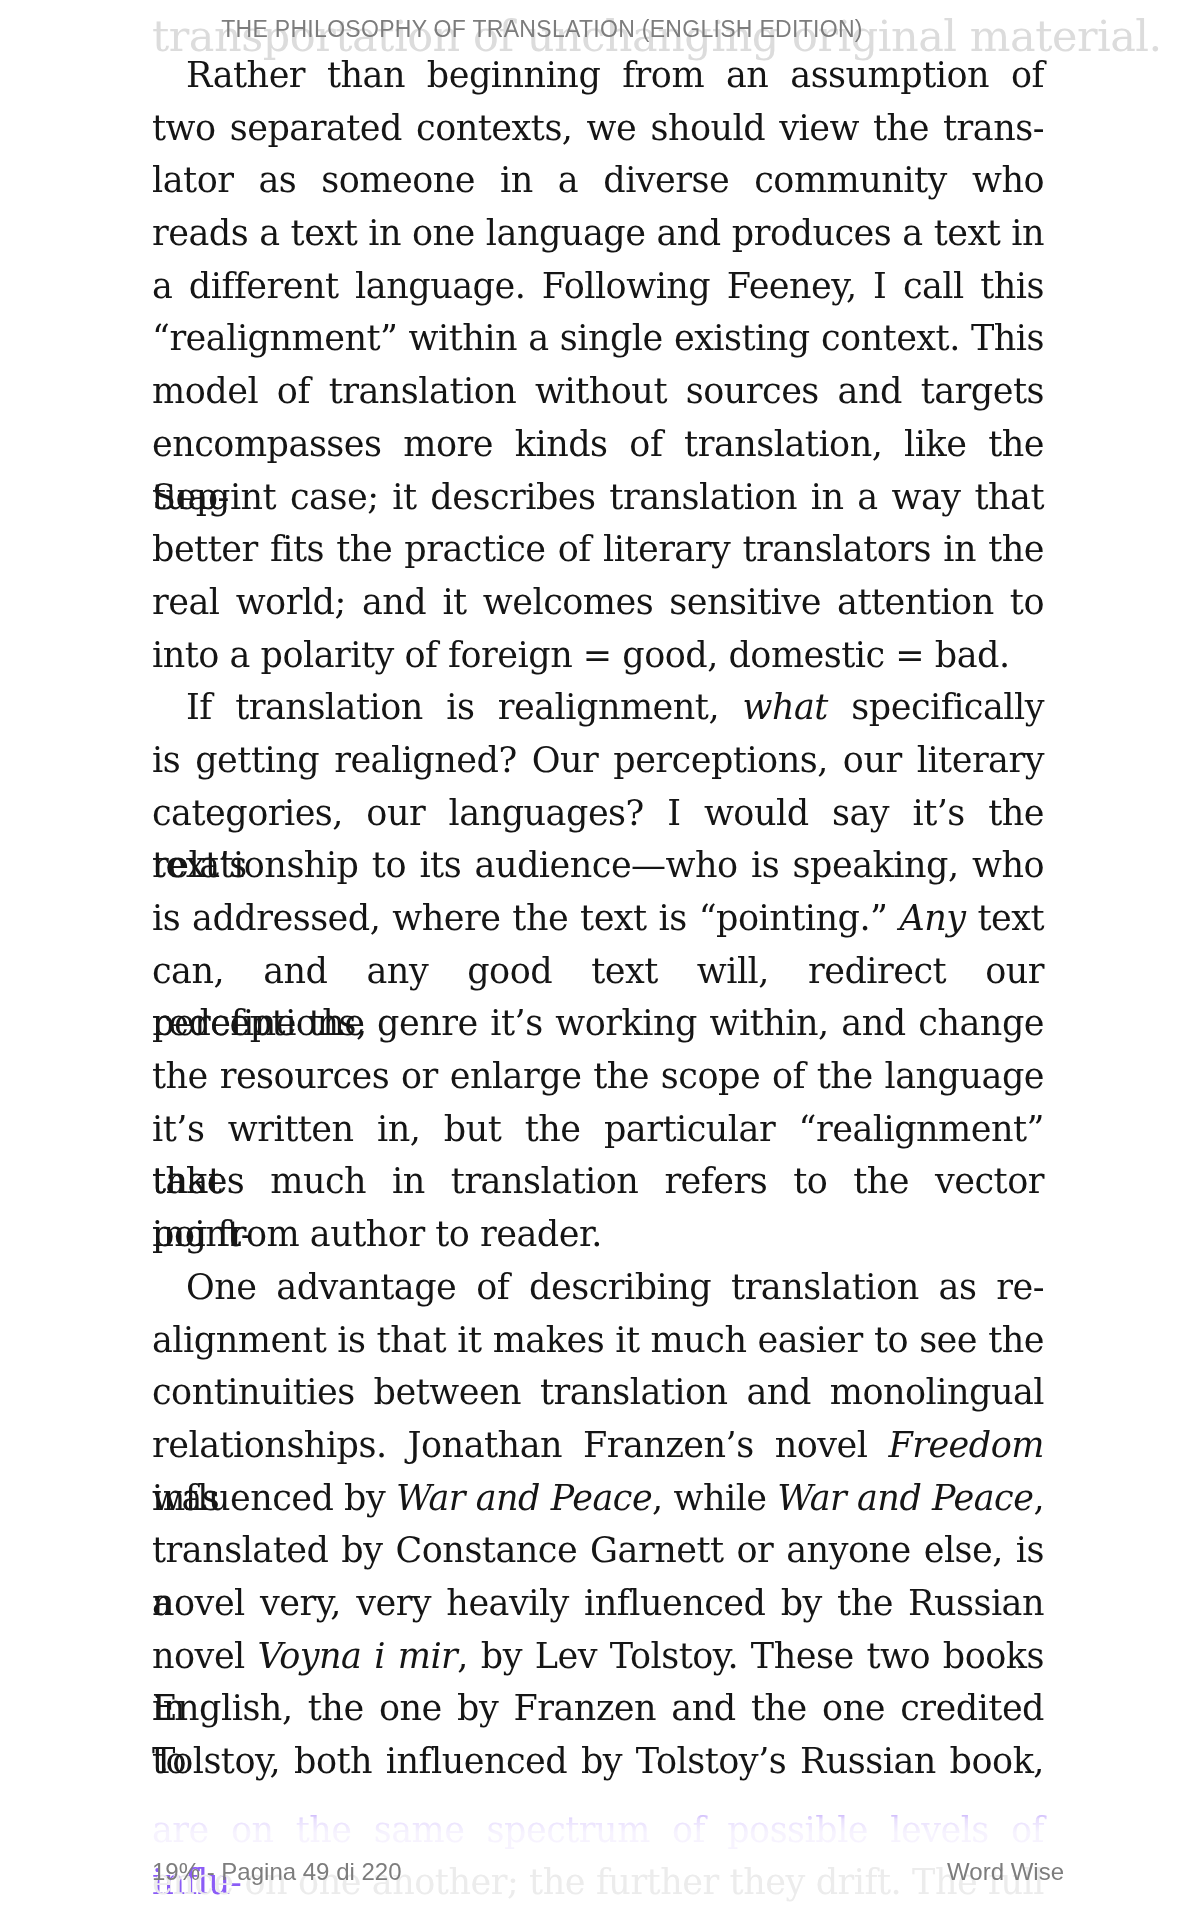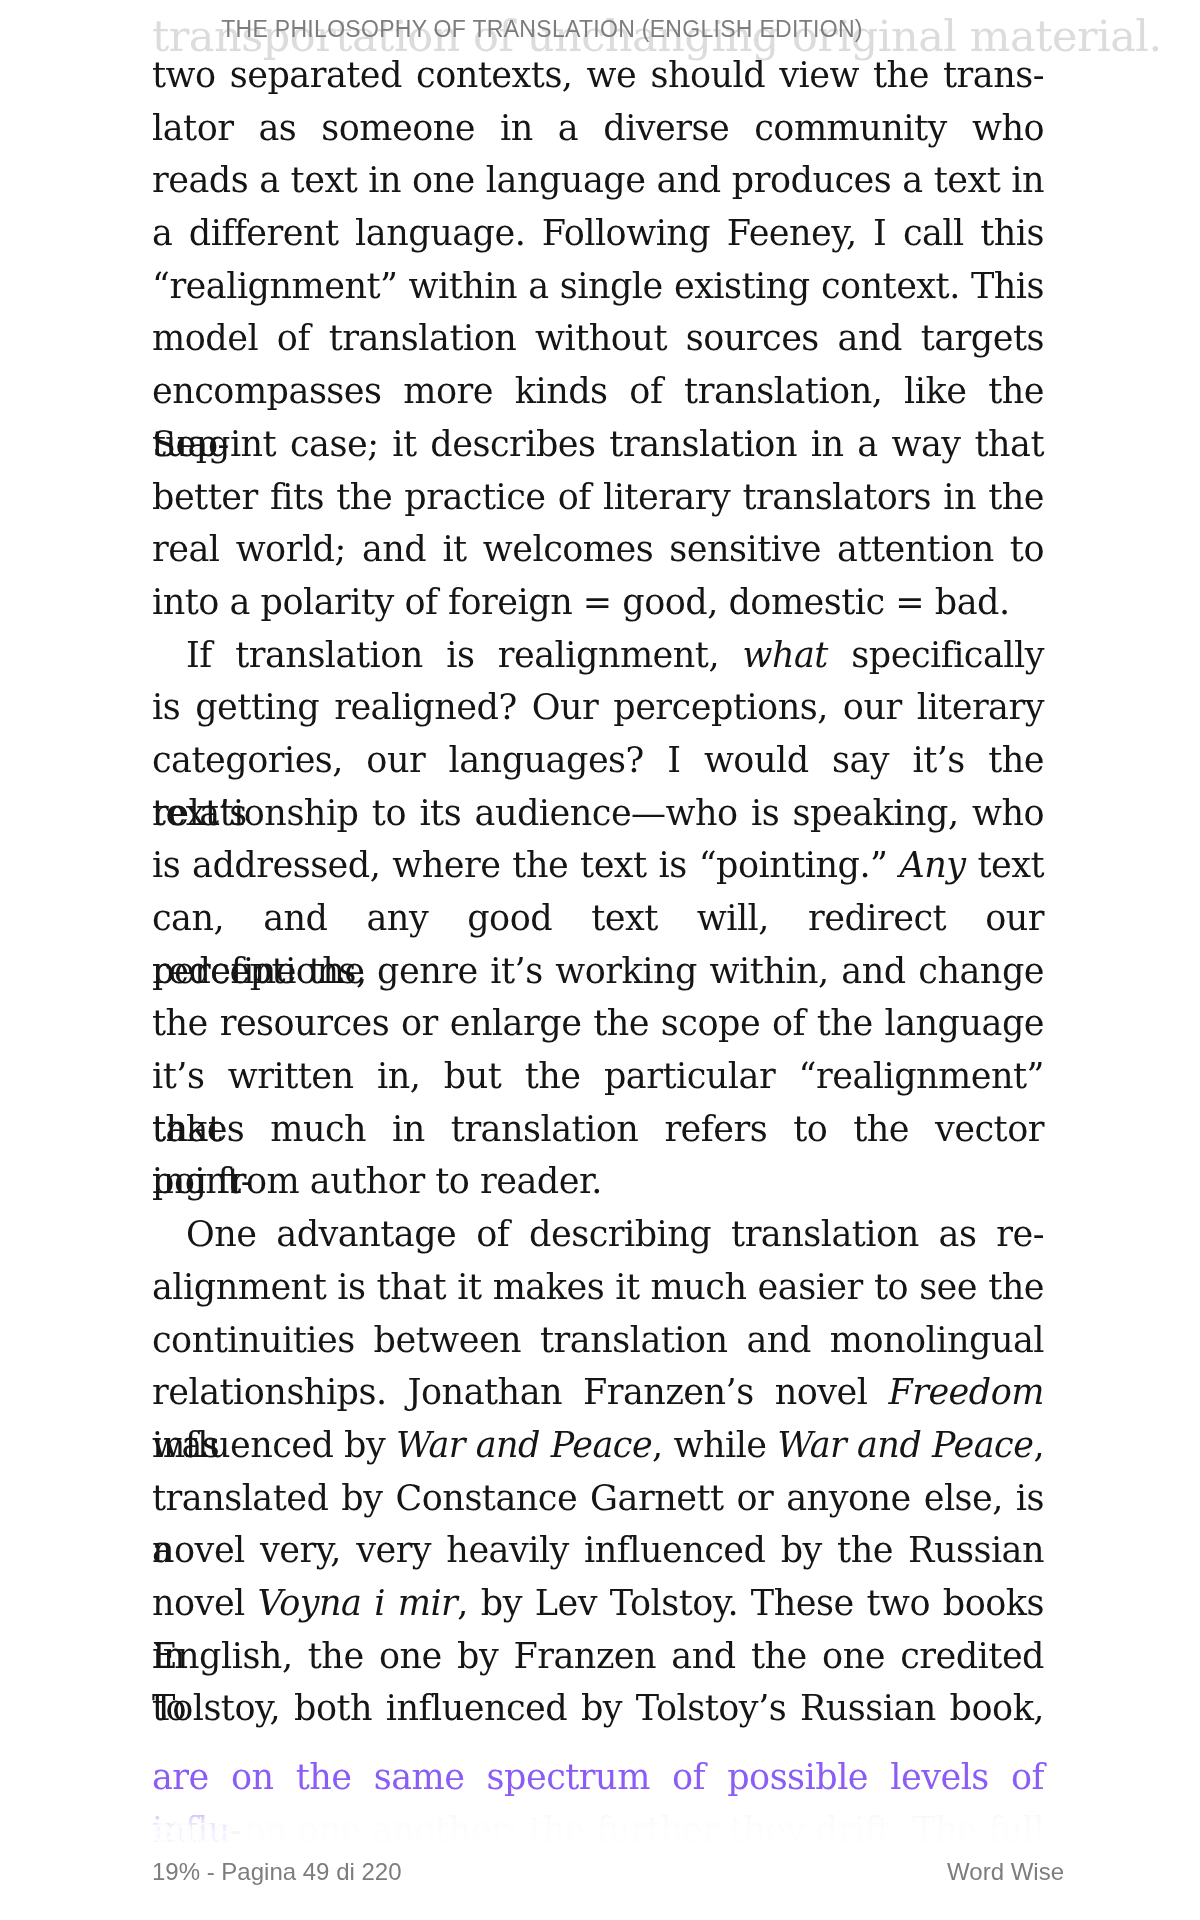--- a/index.html
+++ b/index.html
@@ -56,20 +56,21 @@
 </head>
 <body>
 
 <div class="page">
 
   <div class="ghost-top">transportation of unchanging original material.</div>
 
   <div class="header">THE PHILOSOPHY OF TRANSLATION (ENGLISH EDITION)</div>
 
   <div class="body-text">
+      <div class="line indent jl"><span>Rather than beginning from an assumption of</span></div>
       <div class="line jl"><span>two separated contexts, we should view the trans-</span></div>
       <div class="line jl"><span>lator as someone in a diverse community who</span></div>
       <div class="line jl"><span>reads a text in one language and produces a text in</span></div>
       <div class="line jl"><span>a different language. Following Feeney, I call this</span></div>
       <div class="line jl"><span>“realignment” within a single existing context. This</span></div>
       <div class="line jl"><span>model of translation without sources and targets</span></div>
       <div class="line jl"><span>encompasses more kinds of translation, like the Sep-</span></div>
       <div class="line jl"><span>tuagint case; it describes translation in a way that</span></div>
       <div class="line jl"><span>better fits the practice of literary translators in the</span></div>
       <div class="line jl"><span>real world; and it welcomes sensitive attention to</span></div>

